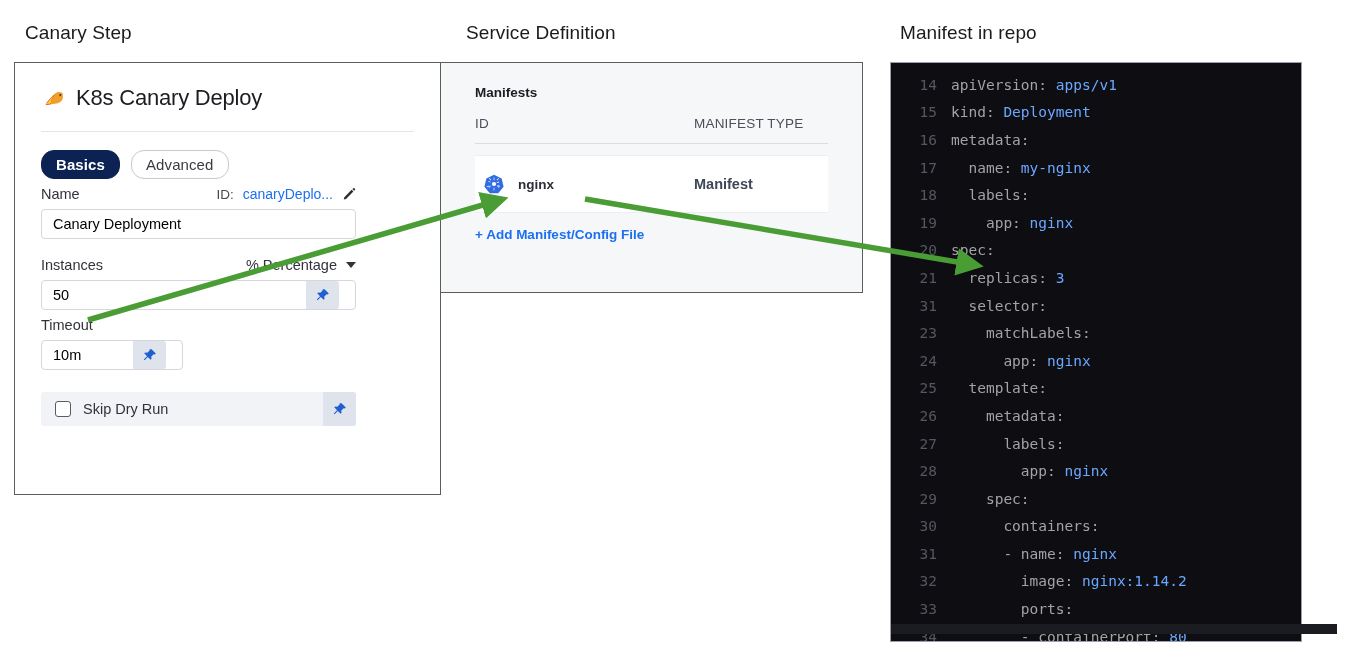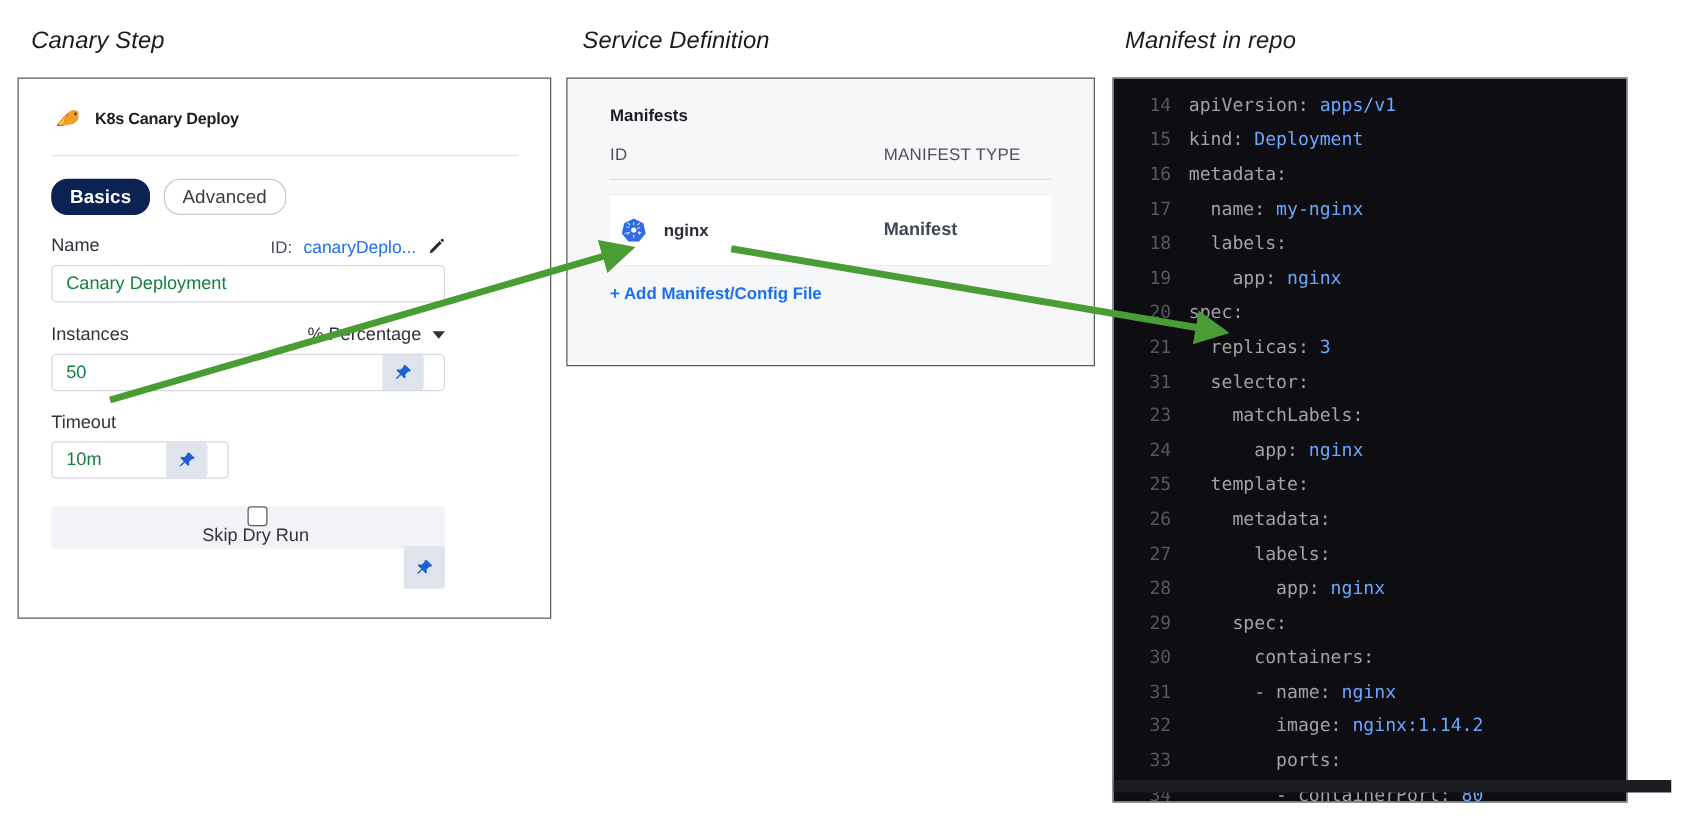--- a/index.html
+++ b/index.html
@@ -4,73 +4,73 @@
 <style>
   html,body{margin:0;padding:0;}
   body{
     width:1346px;height:659px;position:relative;overflow:hidden;
     background:#ffffff;
     font-family:"Liberation Sans","DejaVu Sans",sans-serif;
     -webkit-font-smoothing:antialiased;
   }
   .col-title{
     position:absolute;font-size:19px;color:#1b1b1b;font-weight:400;
-    letter-spacing:.1px;white-space:nowrap;font-style:italic;
+    letter-spacing:.1px;white-space:nowrap;
   }
   
   #left-panel{
     position:absolute;left:14px;top:62px;width:427px;height:433px;
     background:#fff;border:1.5px solid #5c5c5c;box-sizing:border-box;
   }
   .step-head{display:flex;align-items:center;gap:11px;padding:22px 0 0 26px;}
   .bird-icon{width:24px;height:19px;flex:0 0 auto;display:block;}
-  .step-title{font-size:13px;font-weight:bold;color:#1c1c22;letter-spacing:-.2px;}
+  .step-title{font-size:22px;font-weight:normal;color:#1c1c22;letter-spacing:-.2px;}
   .divider{height:1px;background:#e4e4ea;margin:20px 26px 0 26px;}
   .tabrow{display:flex;gap:11px;padding:18px 0 0 26px;}
   .tab{
     border-radius:13px;font-size:15px;font-weight:bold;padding:5px 14px;
     letter-spacing:.1px;box-sizing:border-box;white-space:nowrap;
   }
   .tab.sel{background:#0b2253;color:#fff;border:1px solid #0b2253;}
   .tab.unsel{background:#fff;color:#3b3b44;border:1px solid #c8c8d0;font-weight:normal;}
   .fieldblock{padding:0 26px;}
-  .lbl-row{display:flex;align-items:flex-start;justify-content:space-between;margin-top:17px;}
+  .lbl-row{display:flex;align-items:flex-start;justify-content:space-between;margin-top:7px;}
   .flabel{font-size:14.5px;color:#32323c;}
   .id-wrap{display:flex;align-items:center;gap:9px;}
   .id-pre{font-size:13.5px;color:#4a4a55;}
   .id-val{font-size:14px;color:#1d6ff2;font-weight:500;}
   .pencil{width:14px;height:14px;display:block;}
   .inp{
     margin-top:7px;height:30px;border:1px solid #d6d6de;border-radius:4px;
     background:#fff;display:flex;align-items:center;box-sizing:border-box;
   }
-  .inp .val{padding-left:11px;font-size:14.5px;color:#15803d;}
+  .inp .val{padding-left:11px;font-size:14.5px;color:#000000;}
   .inp.has-pin{padding-right:16px;}
   .pinbox{
     margin-left:auto;width:33px;height:100%;background:#dfe3ec;
     display:flex;align-items:center;justify-content:center;flex:0 0 auto;
     border-radius:0 3px 3px 0;
   }
   .pin{width:15px;height:15px;display:block;}
   .w-name{width:315px;}
   .w-inst{width:315px;}
   .w-timeout{width:142px;}
   .sel-row{display:flex;align-items:center;justify-content:space-between;margin-top:18px;width:315px;}
   .sel-ctrl{display:flex;align-items:center;gap:9px;font-size:14.5px;color:#32323c;}
   .caret{width:0;height:0;border-left:5px solid transparent;border-right:5px solid transparent;border-top:6px solid #32323c;display:block;}
   .checkrow{
     margin-top:22px;width:315px;height:34px;background:#f1f3f7;border-radius:3px;
-    display:flex;align-items:center;box-sizing:border-box;flex-direction:column;
+    display:flex;align-items:center;box-sizing:border-box;
   }
   .cbox{width:14px;height:14px;border:1.6px solid #5b5b66;border-radius:3px;margin-left:14px;background:#fff;flex:0 0 auto;}
   .cbox-lbl{margin-left:12px;font-size:14.5px;color:#32323c;}
   .checkrow .pinbox{background:#dfe3ec;height:34px;border-radius:0 3px 3px 0;}
   
   #mid-panel{
-    position:absolute;left:453px;top:62px;width:423px;height:231px;
+    position:absolute;left:440px;top:62px;width:423px;height:231px;
     background:#f6f7f9;border:1.5px solid #5c5c5c;box-sizing:border-box;
   }
   .mf-title{font-size:13.5px;font-weight:bold;color:#1c1c22;padding:22px 0 0 34px;}
   .mf-head{display:flex;padding:16px 0 0 34px;font-size:13.5px;color:#4e4e59;letter-spacing:.2px;}
   .mf-head .c1{width:219px;}
   .mf-rule{height:1px;background:#dcdde2;margin:12px 34px 0 34px;}
   .mf-row{
     margin:11px 34px 0 34px;background:#fff;height:56px;display:flex;align-items:center;
     border-top:1px solid #eceef1;border-bottom:1px solid #eceef1;
   }

